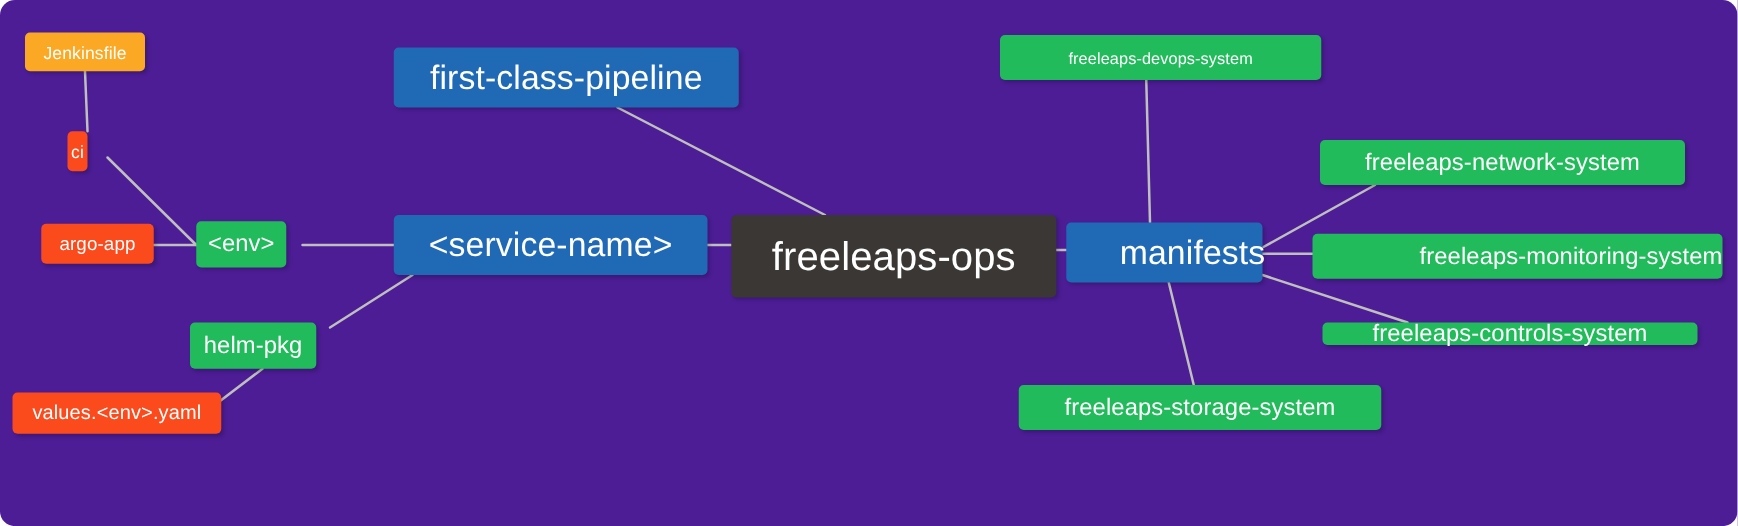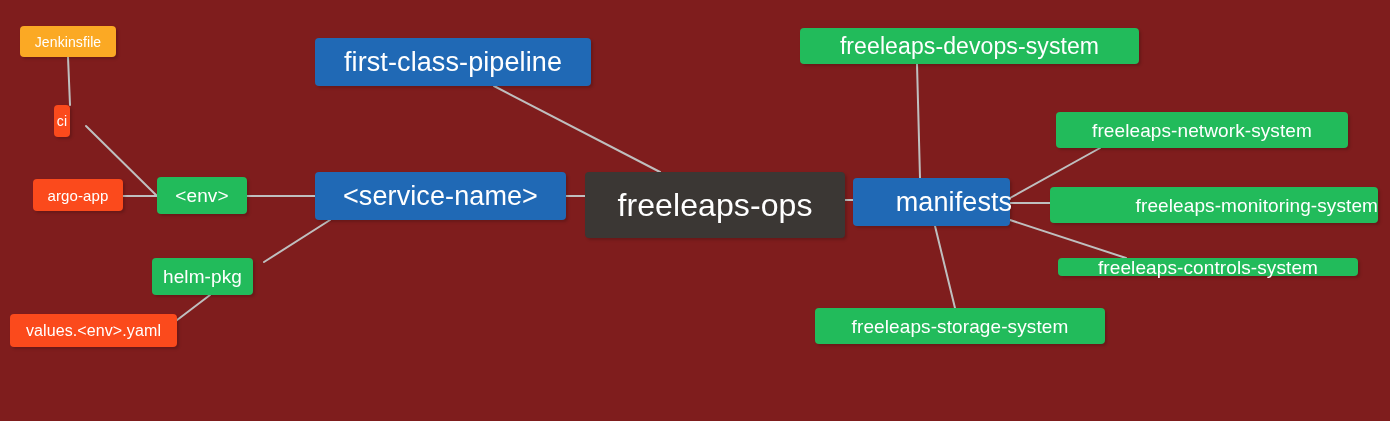--- a/index.html
+++ b/index.html
@@ -8,22 +8,23 @@
     background: #ffffff;
   }
   body {
     font-family: "Liberation Sans", sans-serif;
     -webkit-font-smoothing: antialiased;
   }
   #mindmap {
     position: relative;
     width: 1390px;
     height: 421px;
-    background: #7f1d1d;
+    background: #4c1d95;
     overflow: hidden;
+    border-radius: 12px;
   }
   #edges {
     position: absolute;
     left: 0;
     top: 0;
     width: 1390px;
     height: 421px;
     pointer-events: none;
   }
   .node {
@@ -67,42 +68,42 @@
   <div id="node-layer">
       <div class="node" style="left: 20px; top: 26px; width: 96px; height: 31px; background: rgb(251, 169, 36); font-size: 14px;">
         <span class="node-label">Jenkinsfile</span>
       </div>
       <div class="node" style="left: 54px; top: 105px; width: 16px; height: 32px; background: rgb(251, 74, 28); font-size: 14px;">
         <span class="node-label">ci</span>
       </div>
       <div class="node" style="left: 33px; top: 179px; width: 90px; height: 32px; background: rgb(251, 74, 28); font-size: 15px;">
         <span class="node-label">argo-app</span>
       </div>
-      <div class="node" style="left: 157px; top: 177px; width: 90px; height: 37px; background: rgb(34, 187, 91); font-size: 19px; justify-content: center;">
+      <div class="node" style="left: 157px; top: 177px; width: 72px; height: 37px; background: rgb(34, 187, 91); font-size: 19px; justify-content: center;">
         <span class="node-label">&lt;env&gt;</span>
       </div>
       <div class="node" style="left: 152px; top: 258px; width: 101px; height: 37px; background: rgb(34, 187, 91); font-size: 19px;">
         <span class="node-label">helm-pkg</span>
       </div>
       <div class="node" style="left: 10px; top: 314px; width: 167px; height: 33px; background: rgb(251, 74, 28); font-size: 16px;">
         <span class="node-label">values.&lt;env&gt;.yaml</span>
       </div>
       <div class="node" style="left: 315px; top: 38px; width: 276px; height: 48px; background: rgb(32, 105, 181); font-size: 27px;">
         <span class="node-label">first-class-pipeline</span>
       </div>
       <div class="node" style="left: 315px; top: 172px; width: 251px; height: 48px; background: rgb(32, 105, 181); font-size: 27px;">
         <span class="node-label">&lt;service-name&gt;</span>
       </div>
       <div class="node" style="left: 585px; top: 172px; width: 260px; height: 66px; background: rgb(59, 55, 52); font-size: 32px;">
         <span class="node-label">freeleaps-ops</span>
       </div>
       <div class="node" style="left: 853px; top: 178px; width: 157px; height: 48px; background: rgb(32, 105, 181); font-size: 27px; padding-left: 45px;">
         <span class="node-label">manifests</span>
       </div>
-      <div class="node" style="left: 800px; top: 28px; width: 339px; height: 36px; background: rgb(34, 187, 91); font-size: 23px; justify-content: center;">
+      <div class="node" style="left: 800px; top: 28px; width: 257px; height: 36px; background: rgb(34, 187, 91); font-size: 13px; justify-content: center;">
         <span class="node-label">freeleaps-devops-system</span>
       </div>
       <div class="node" style="left: 1056px; top: 112px; width: 292px; height: 36px; background: rgb(34, 187, 91); font-size: 19px;">
         <span class="node-label">freeleaps-network-system</span>
       </div>
       <div class="node" style="left: 1050px; top: 187px; width: 328px; height: 36px; background: rgb(34, 187, 91); font-size: 19px; justify-content: flex-end;">
         <span class="node-label">freeleaps-monitoring-system</span>
       </div>
       <div class="node" style="left: 1058px; top: 258px; width: 300px; height: 18px; background: rgb(34, 187, 91); font-size: 19px;">
         <span class="node-label">freeleaps-controls-system</span>

